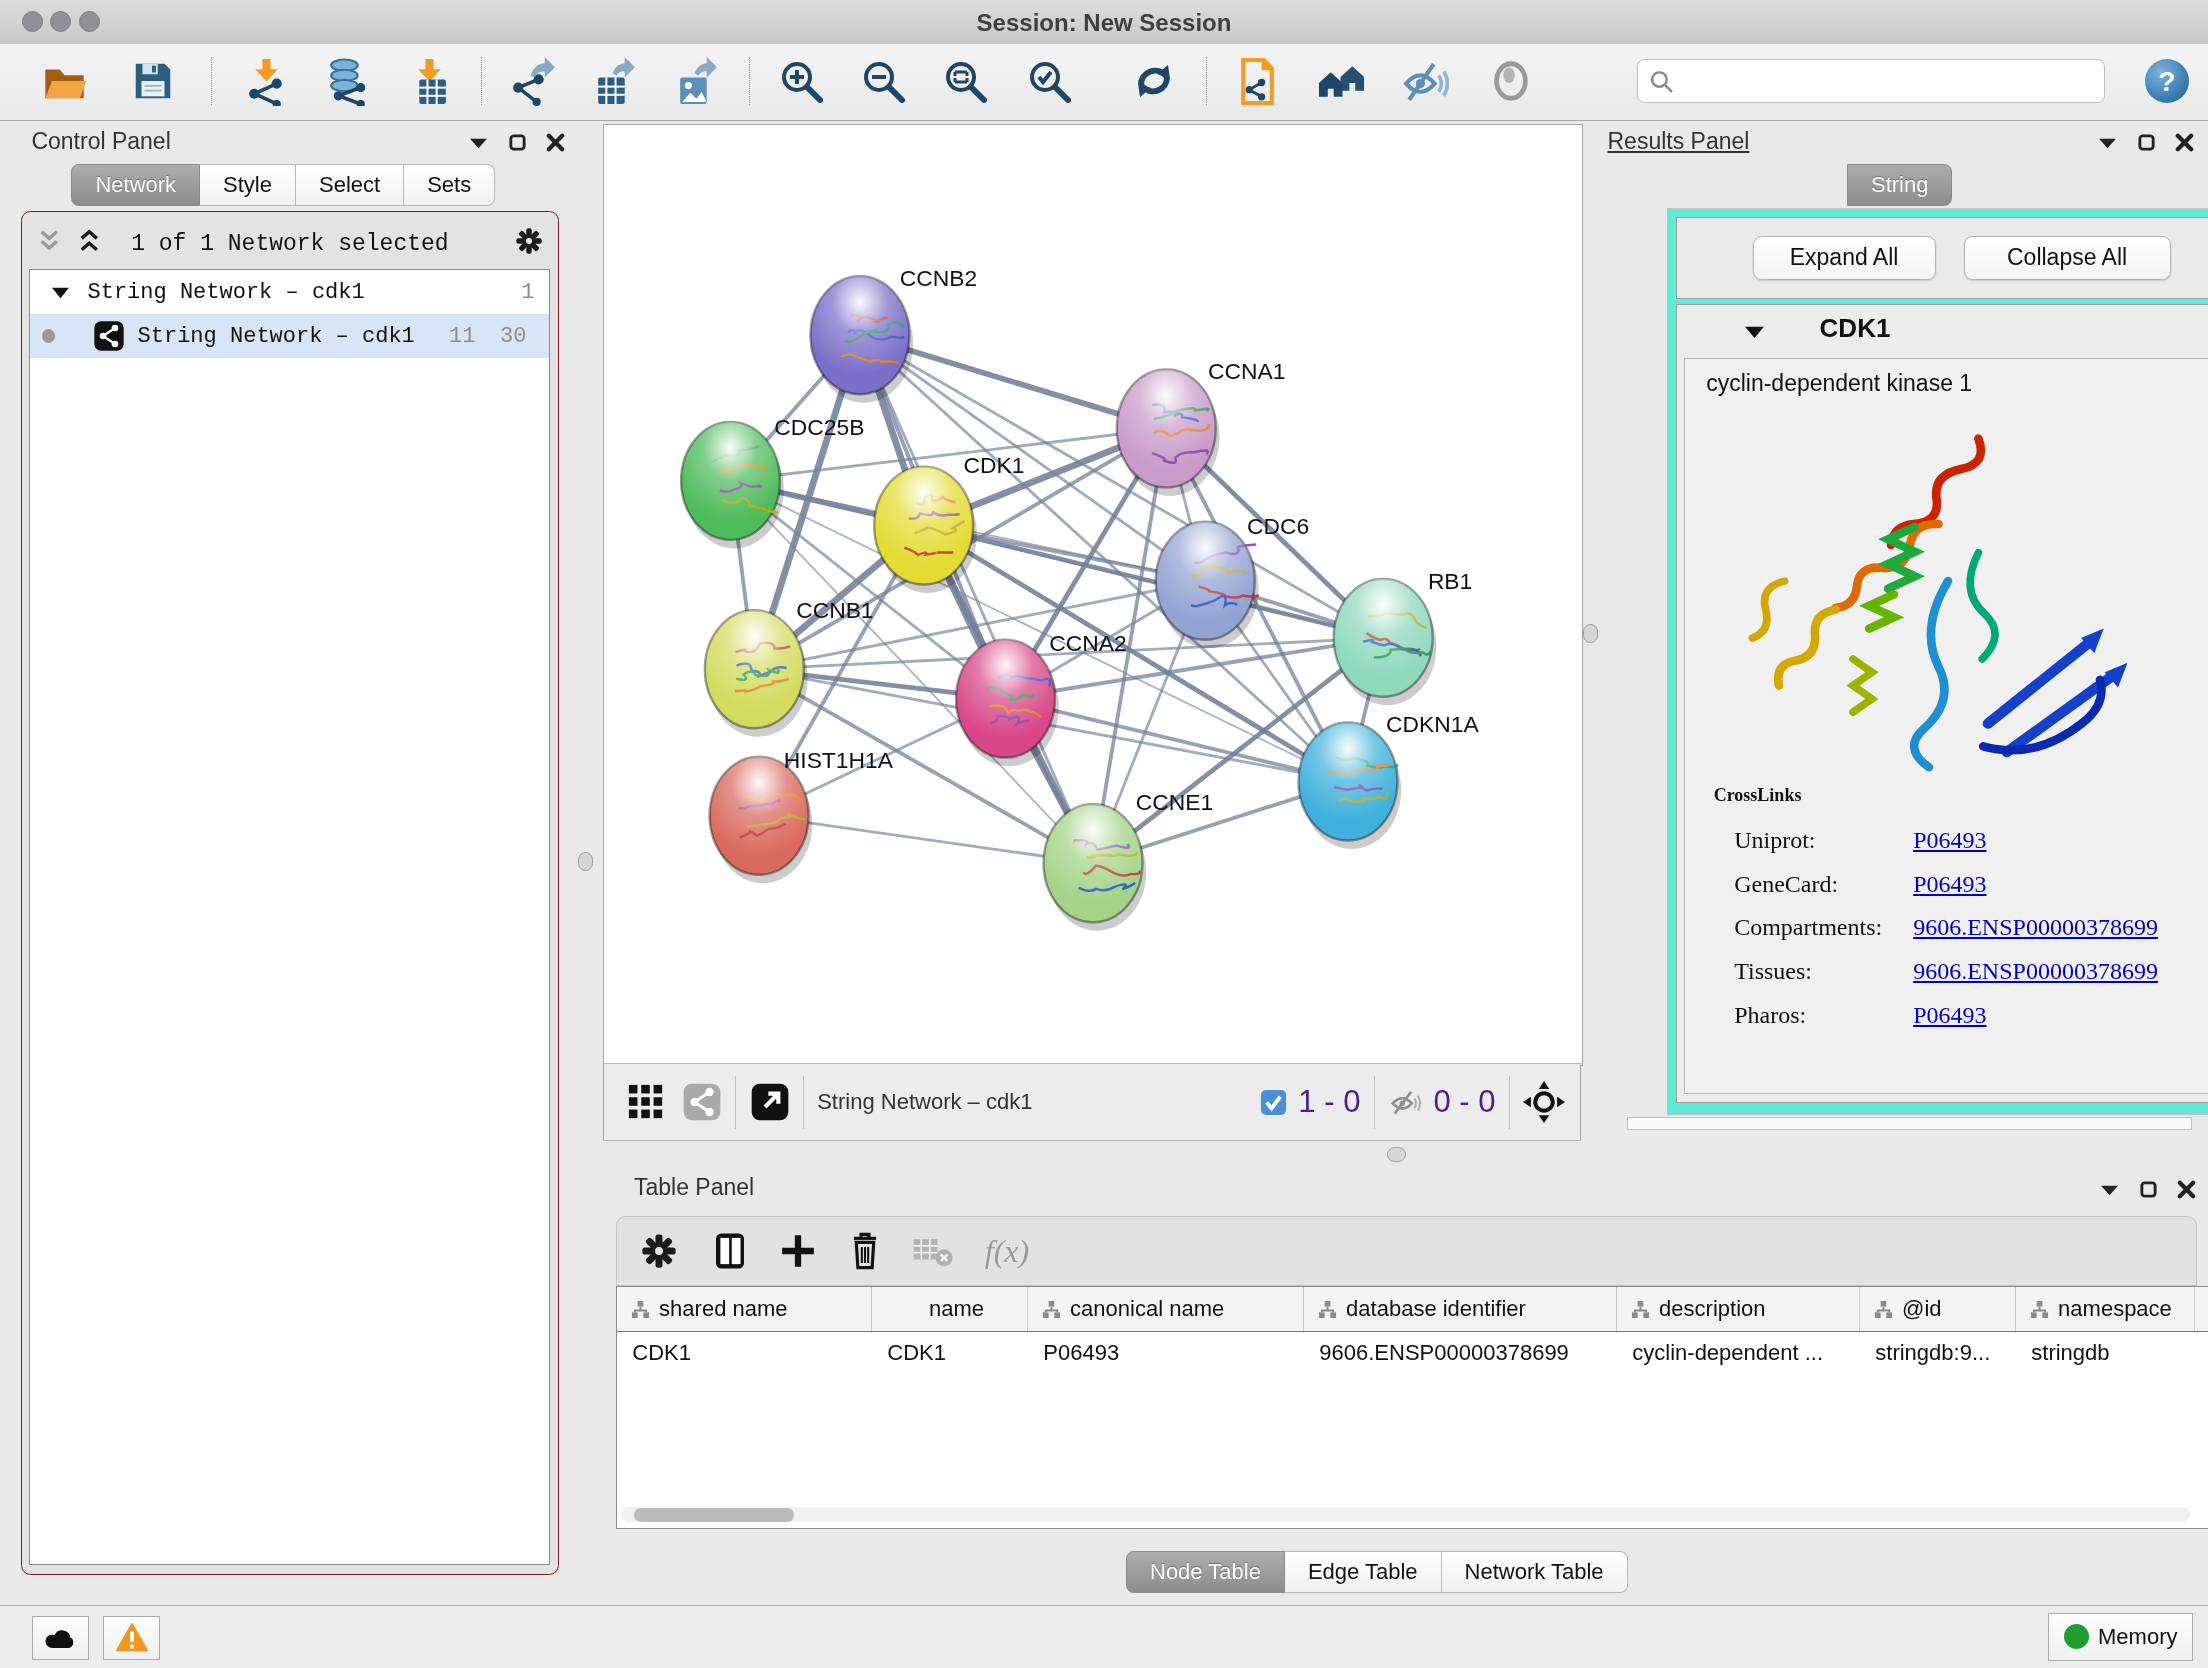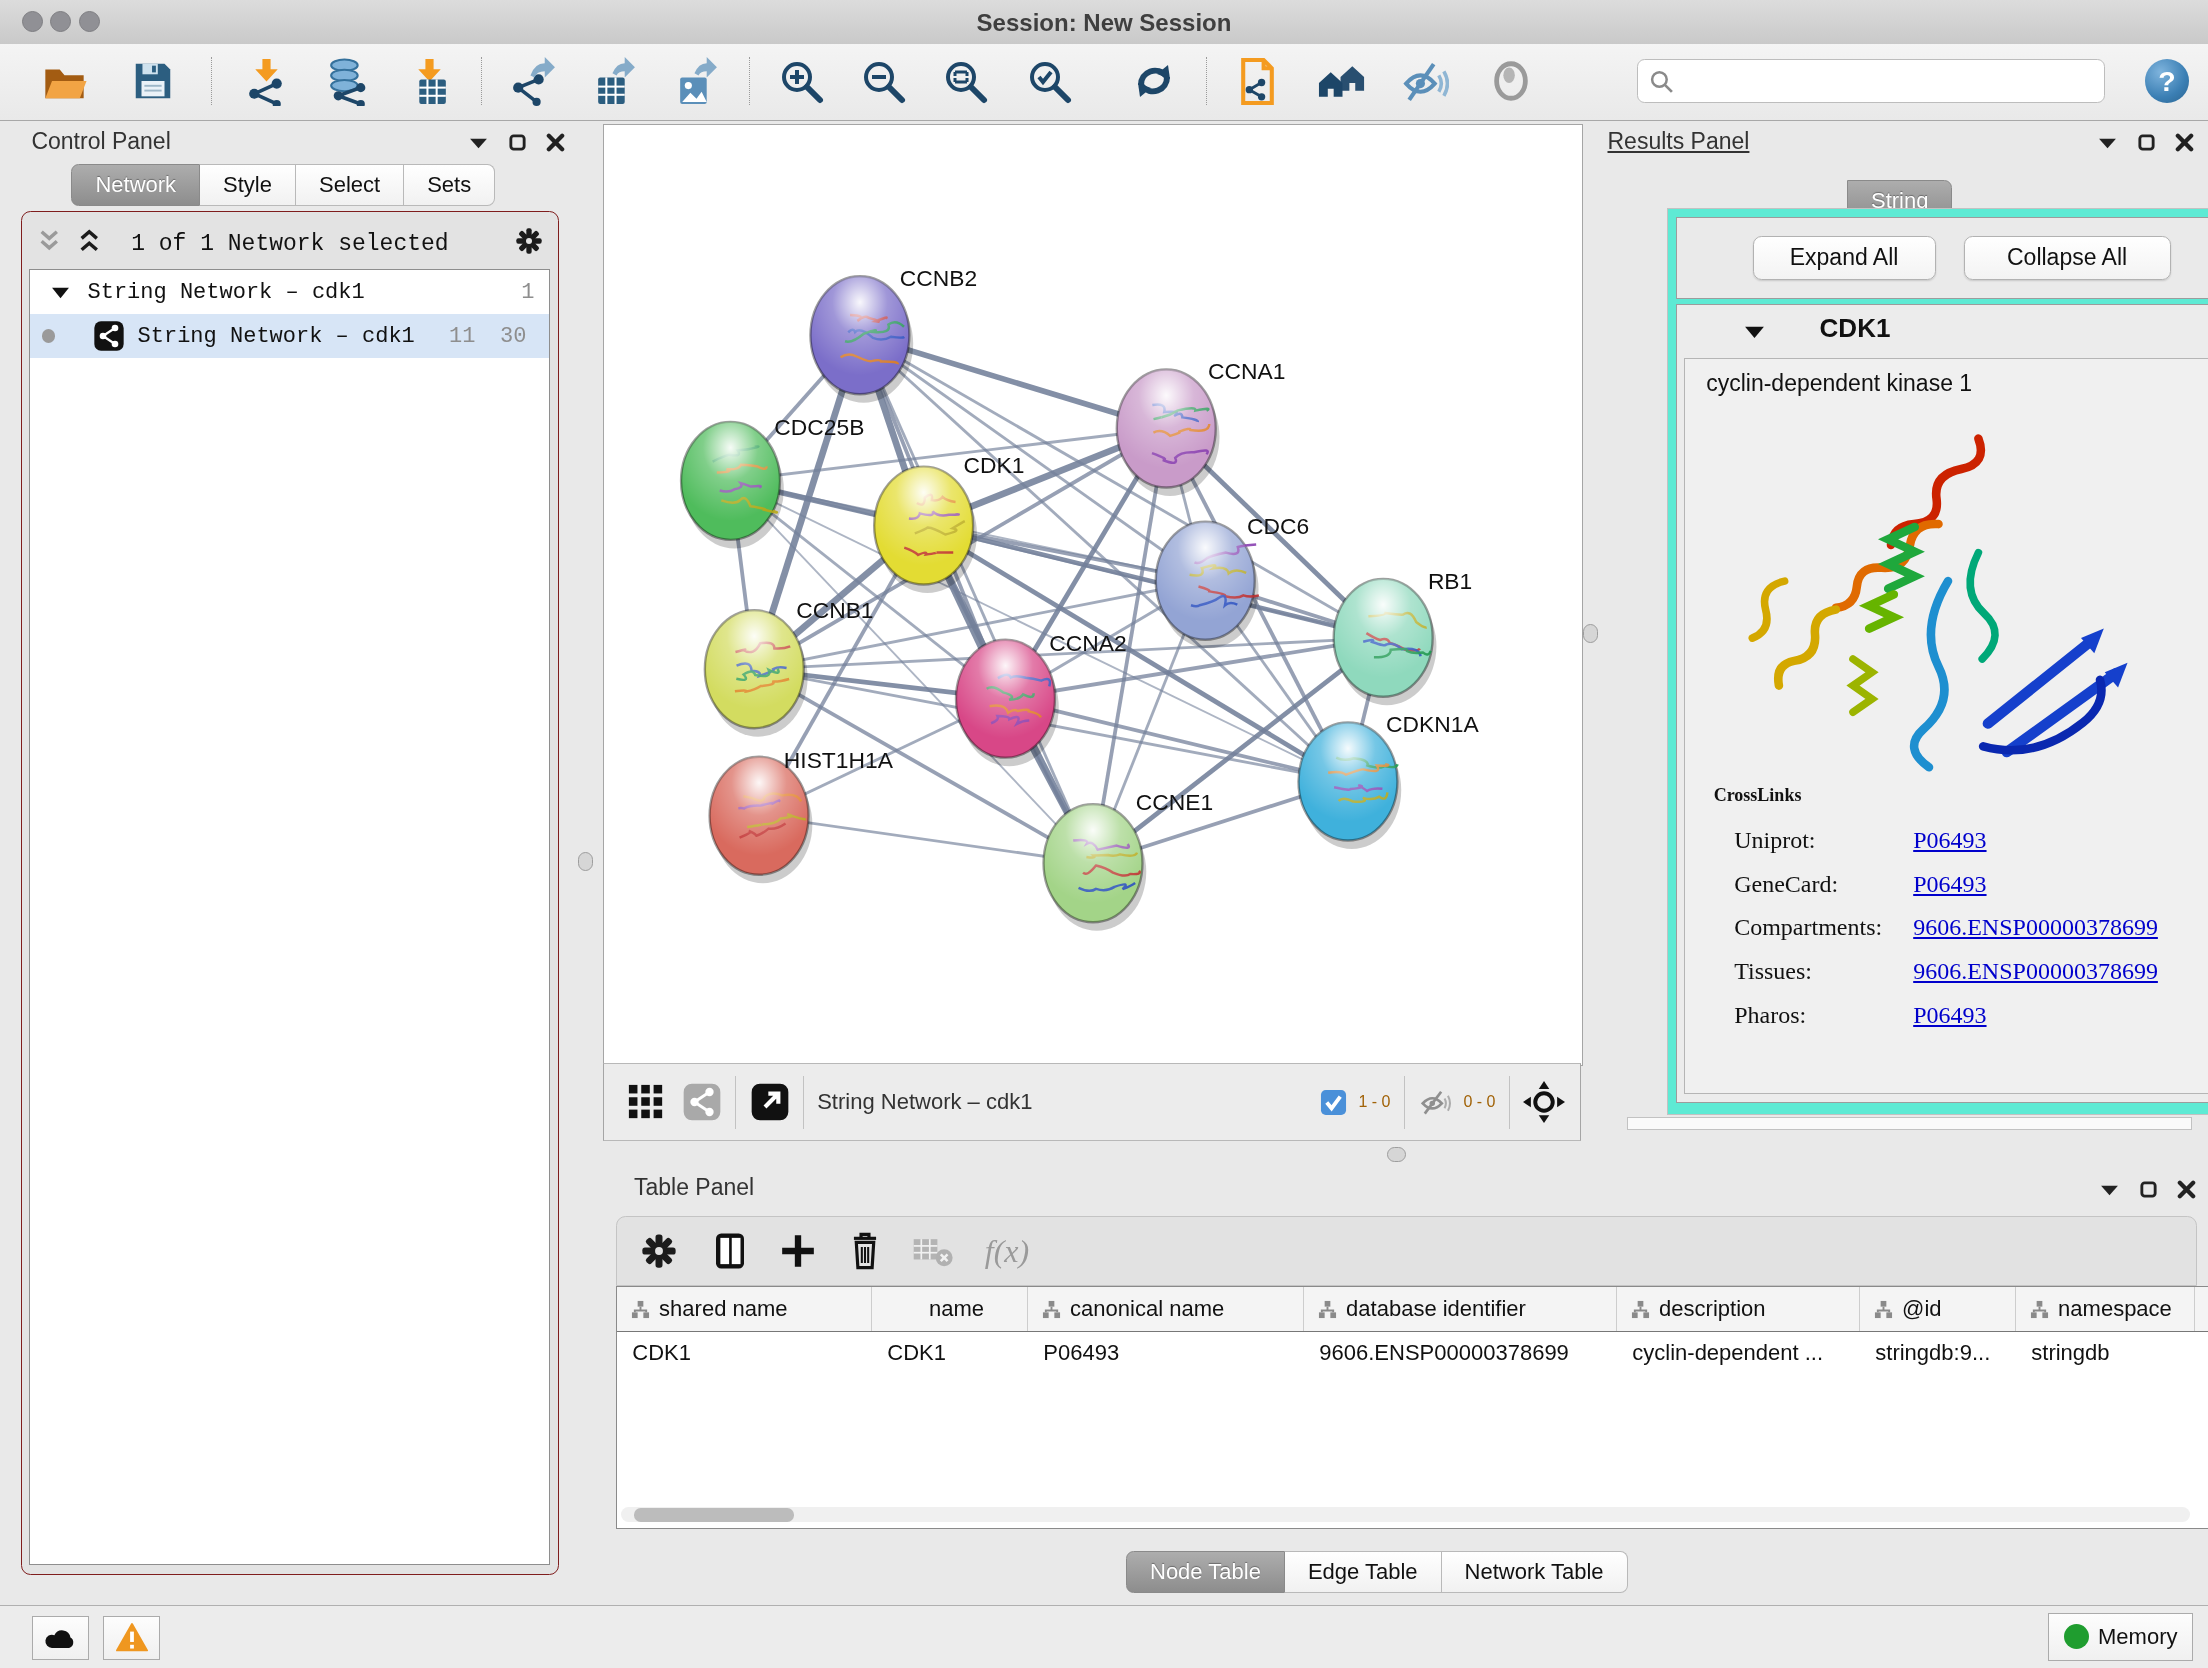--- a/index.html
+++ b/index.html
@@ -40,21 +40,21 @@
   .cpbox{left:9.5px;top:91px;width:536px;height:1362px;background:#e3e3e3;border:1px solid #7f1d1d;border-radius:9.5px;font-family:Liberation Mono, monospace;}
   .cplist{left:7.6px;top:57px;width:519px;height:1294px;background:#fff;border:1px solid #8e8e8e;}
   .trow{height:44px;display:flex;align-items:center;font-size:22px;color:#111;position:relative;}
   .trow .rnum{color:#8e8e8e;position:absolute;font-size:22px;}
   
   .netcanvas{left:603px;top:124px;width:978px;height:940px;background:#fff;border:1px solid #a5a5a5;}
   .netbar{left:603px;top:1063px;width:978px;height:78px;background:#ececec;
     border:1px solid #b8b8b8;border-left:1px solid #a5a5a5;border-right:1px solid #a5a5a5;box-sizing:border-box;
     display:flex;align-items:center;}
   .nbsep{width:0;height:53px;border-left:1px solid #c2c2c2;margin:0 13.3px;}
-  .graytxt{color:#a16207;font-size:16px;}
+  .graytxt{color:#4c1d95;font-size:31px;}
   
   .rpanel{left:1598px;top:120px;width:611px;height:1486px;}
   .rbox{left:21px;top:88px;width:578px;height:905px;background:#5eead4;border:1px solid #c2c2c2;margin-left:48px;}
   .rbtns{left:7.6px;top:7.6px;width:561px;height:80px;background:#eaeaea;border:1px solid #9c9c9c;}
   .rentry{left:7.6px;top:95px;width:561px;height:797px;background:#ececec;border:1px solid #9c9c9c;}
   .rinner{left:7.6px;top:53px;width:544px;height:734px;background:#f0f0f0;border:1px solid #b5b5b5;}
   .serif{font-family:"Liberation Serif",serif;}
   .xlrow{position:absolute;font-size:24px;color:#111;}
   .xlrow a{color:#0000cc;}
   
@@ -568,21 +568,21 @@
     <svg width="21" height="15" viewBox="0 0 22 16">
         <polygon points="2,4 20,4 11,14" fill="#222"></polygon>
       </svg>
     <svg width="19" height="19" viewBox="0 0 20 20">
         <rect x="3" y="3" width="14" height="14" rx="3" fill="none" stroke="#222" stroke-width="3"></rect>
       </svg>
     <svg width="19" height="19" viewBox="0 0 20 20">
         <path d="M3 3 L17 17 M17 3 L3 17" stroke="#222" stroke-width="4.5" stroke-linecap="round"></path>
       </svg>
   </div>
-  <div class="abs seg" style="left:249px;top:60px;">
+  <div class="abs seg" style="left:249px;top:44px;">
     <span class="tab sel">String</span>
   </div>
   <div class="abs rbox">
     <div class="abs rbtns">
       <button class="wbtn abs" style="left:76px;top:18px;width:183px;height:44px;">Expand All</button>
       <button class="wbtn abs" style="left:287px;top:18px;width:207px;height:44px;">Collapse All</button>
     </div>
     <div class="abs rentry">
       <svg width="21" height="16" viewBox="0 0 22 17" class="abs" style="left:67px;top:19px;">
           <polygon points="1,3 21,3 11,15" fill="#111"></polygon>

